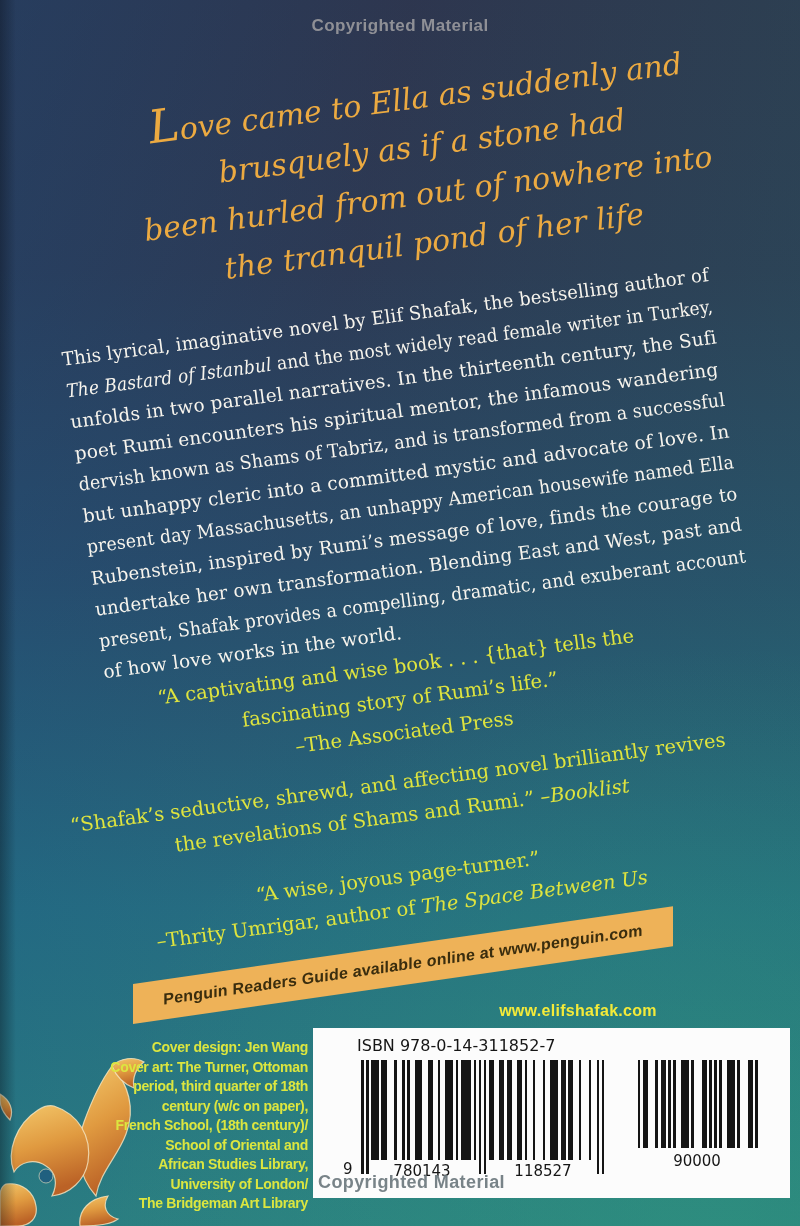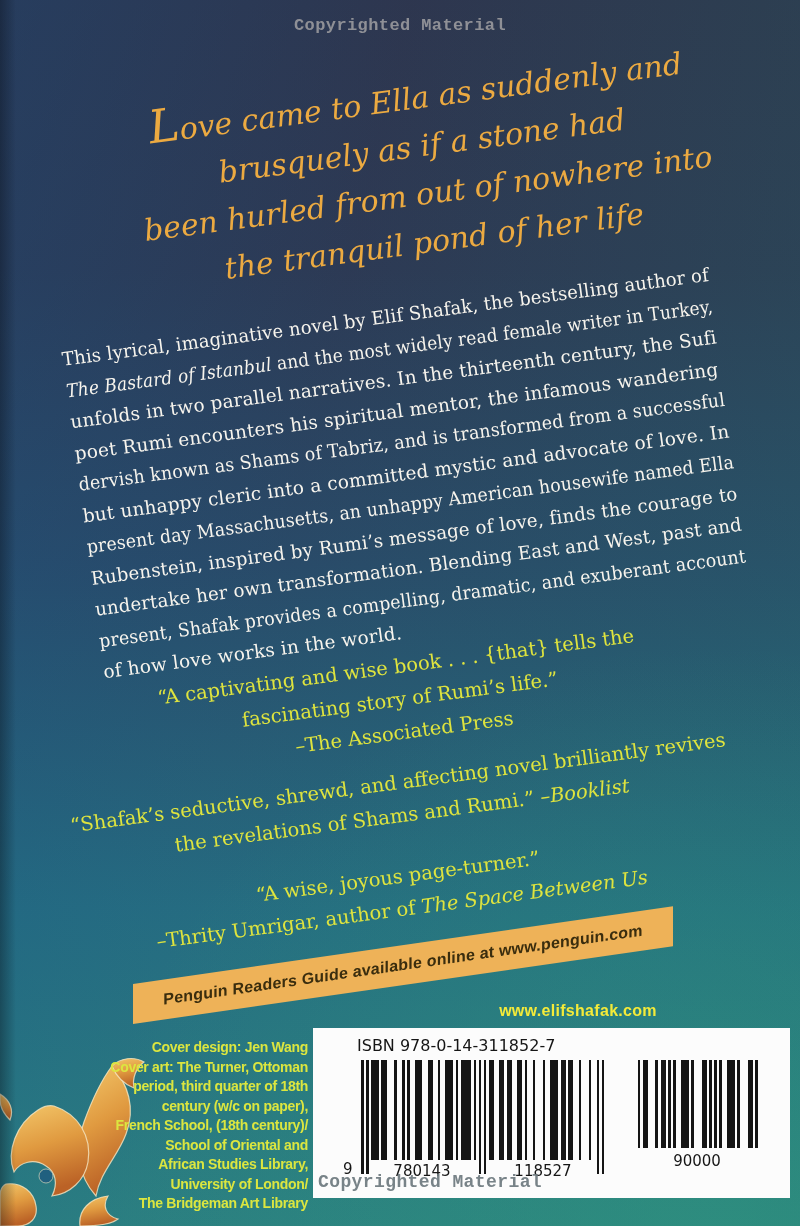--- a/index.html
+++ b/index.html
@@ -12,21 +12,21 @@
       radial-gradient(140% 90% at 88% 102%, rgba(52,160,128,0.38) 0%, rgba(52,160,128,0) 55%),
       linear-gradient(103deg, rgba(18,82,140,0.30) 0%, rgba(18,82,140,0.08) 38%, rgba(30,130,115,0.22) 100%),
       linear-gradient(180deg, #30344a 0%, #2f3850 22%, #2b4a66 46%, #276e80 74%, #2d8280 100%);
   }
   #cover::before{
     content:"";position:absolute;inset:0;z-index:5;pointer-events:none;
     background:linear-gradient(90deg, rgba(5,8,16,0.35) 0px, rgba(5,8,16,0) 16px);
   }
   .abs{position:absolute;}
   
-  .watermark{font-family:Liberation Mono, monospace;font-weight:600;letter-spacing:.4px;}
+  .watermark{font-family:Liberation Sans, sans-serif;font-weight:600;letter-spacing:.4px;}
   #wm-top{top:16px;left:0;width:100%;text-align:center;font-size:17px;color:#8f9096;}
   #wm-bottom{top:1172px;left:318px;font-size:18px;color:rgba(108,120,126,0.92);z-index:9;}
   
   #tagline{
     left:110px;top:74px;width:630px;
     transform:rotate(-7.5deg);
     text-align:center;color:#ecaa41;
     font-style:italic;font-size:30px;line-height:48px;
   }
   #tagline .bigL{font-size:46px;line-height:0;}

